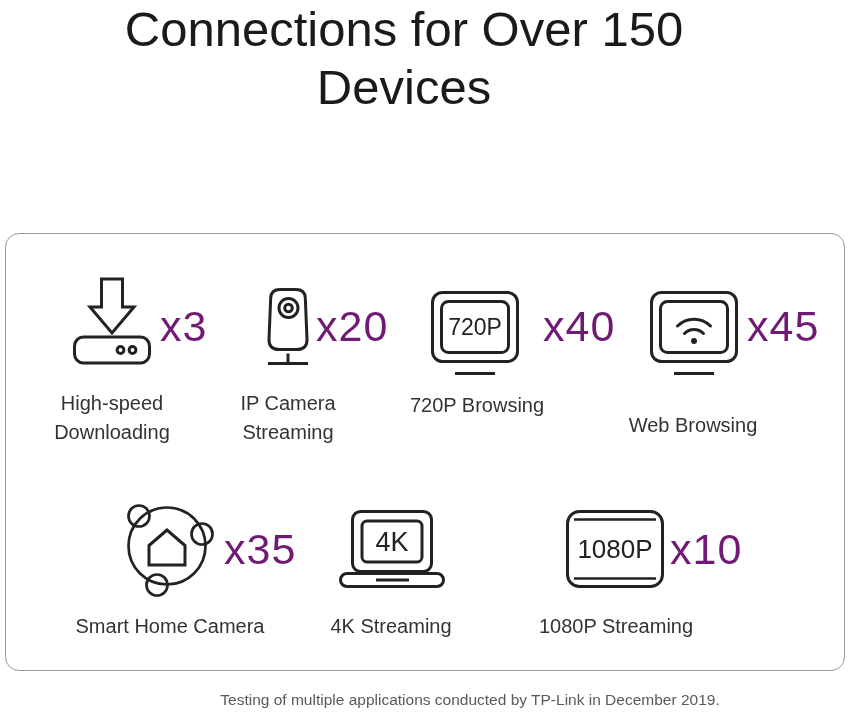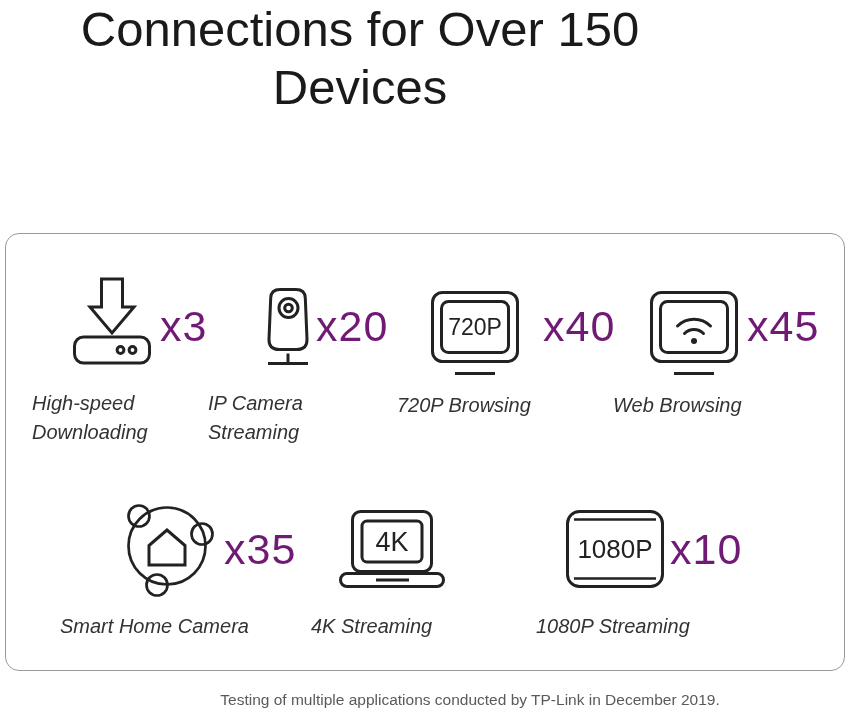--- a/index.html
+++ b/index.html
@@ -1,26 +1,26 @@
 <!DOCTYPE html>
 <html><head>
 <meta charset="utf-8">
 <style>
   html,body{margin:0;padding:0;background:#fff;}
   .page{position:relative;width:852px;height:715px;background:#fff;overflow:hidden;
         font-family:"Liberation Sans", sans-serif;}
   .title{position:absolute;top:0;left:0;width:720px;text-align:center;
-         font-size:49px;line-height:58px;font-weight:400;color:#1a1a1a;}
+         font-size:49px;line-height:58px;font-weight:400;color:#1a1a1a;padding-left:44px;}
   .panel{position:absolute;left:5px;top:233px;width:838px;height:436px;
          border:1px solid #999;border-radius:14px;background:#fff;}
   .icon-svg{position:absolute;}
   .mult{position:absolute;font-size:43px;line-height:54px;font-weight:300;
         color:#701a75;letter-spacing:1px;white-space:nowrap;}
   .label{position:absolute;font-size:20px;line-height:29px;color:#333;
-         white-space:nowrap;font-style:italic;}
+         text-align:center;white-space:nowrap;}
   .label.single{line-height:26px;}
   .footer{position:absolute;top:689px;left:0;width:852px;text-align:center;
           font-size:15.5px;line-height:22px;color:#5a5a5a;margin-left:44px;}
   svg{display:block;}
   .stroke{fill:none;stroke:#222;stroke-width:3;}
   .stroke-thin{fill:none;stroke:#222;stroke-width:2.7;}
   .svgtext{fill:#222;font-family:"Liberation Sans", sans-serif;font-weight:400;}
 </style>
 </head>
 <body>
@@ -71,21 +71,21 @@
     <rect class="stroke" x="1.5" y="1.5" width="85" height="69" rx="10"></rect>
     <rect class="stroke" x="10.5" y="10.5" width="67" height="51" rx="7"></rect>
     <g>
       <path class="stroke" stroke-linecap="round" d="M27.5,35 a23.3,23.3 0 0 1 33,0"></path>
       <path class="stroke" stroke-linecap="round" d="M34.5,42.5 a13.4,13.4 0 0 1 19,0"></path>
       <circle cx="44" cy="50" r="3" fill="#222"></circle>
     </g>
     <line class="stroke" x1="24" y1="82.5" x2="64" y2="82.5"></line>
   </svg>
   <div class="mult" style="left:747px;top:299px">x45</div>
-  <div class="label single" style="left:613px;top:392px;width:160px">
+  <div class="label single" style="left:613px;top:412px;width:160px">
     <span>Web Browsing</span>
   </div>
 
   <svg class="icon-svg" style="left:117px;top:497px" width="100" height="100" viewBox="0 0 100 100">
     <circle class="stroke-thin" cx="50" cy="49" r="38.5"></circle>
     <path class="stroke" fill="#fff" d="M50,33 L32,48.5 V68 H68 V48.5 Z"></path>
     <circle class="stroke-thin" fill="#fff" cx="22" cy="19" r="10.5"></circle>
     <circle class="stroke-thin" fill="#fff" cx="85" cy="37" r="10.5"></circle>
     <circle class="stroke-thin" fill="#fff" cx="40" cy="88" r="10.5"></circle>
   </svg>

